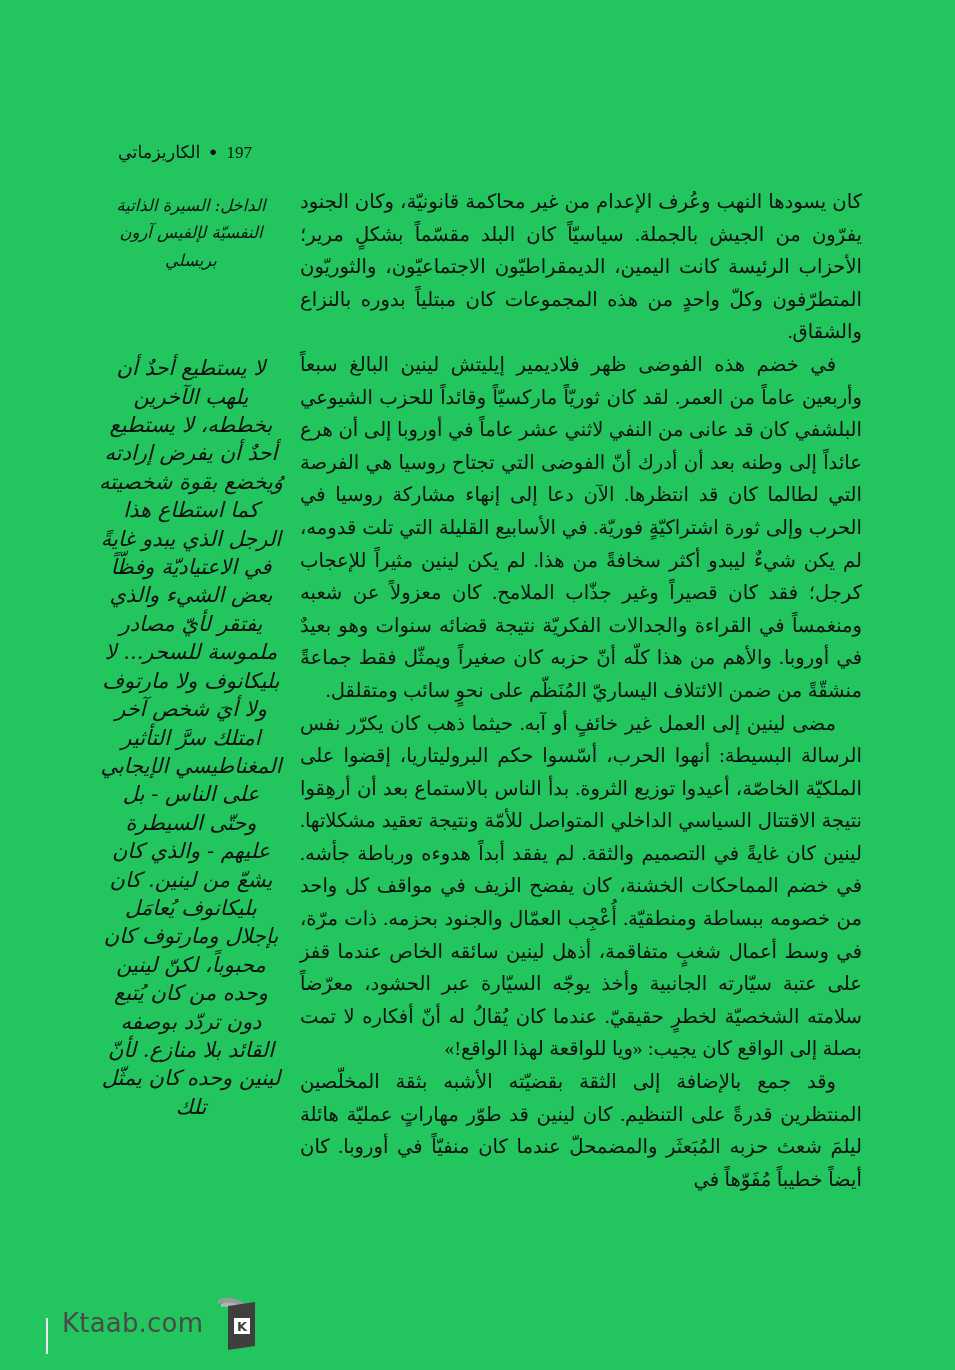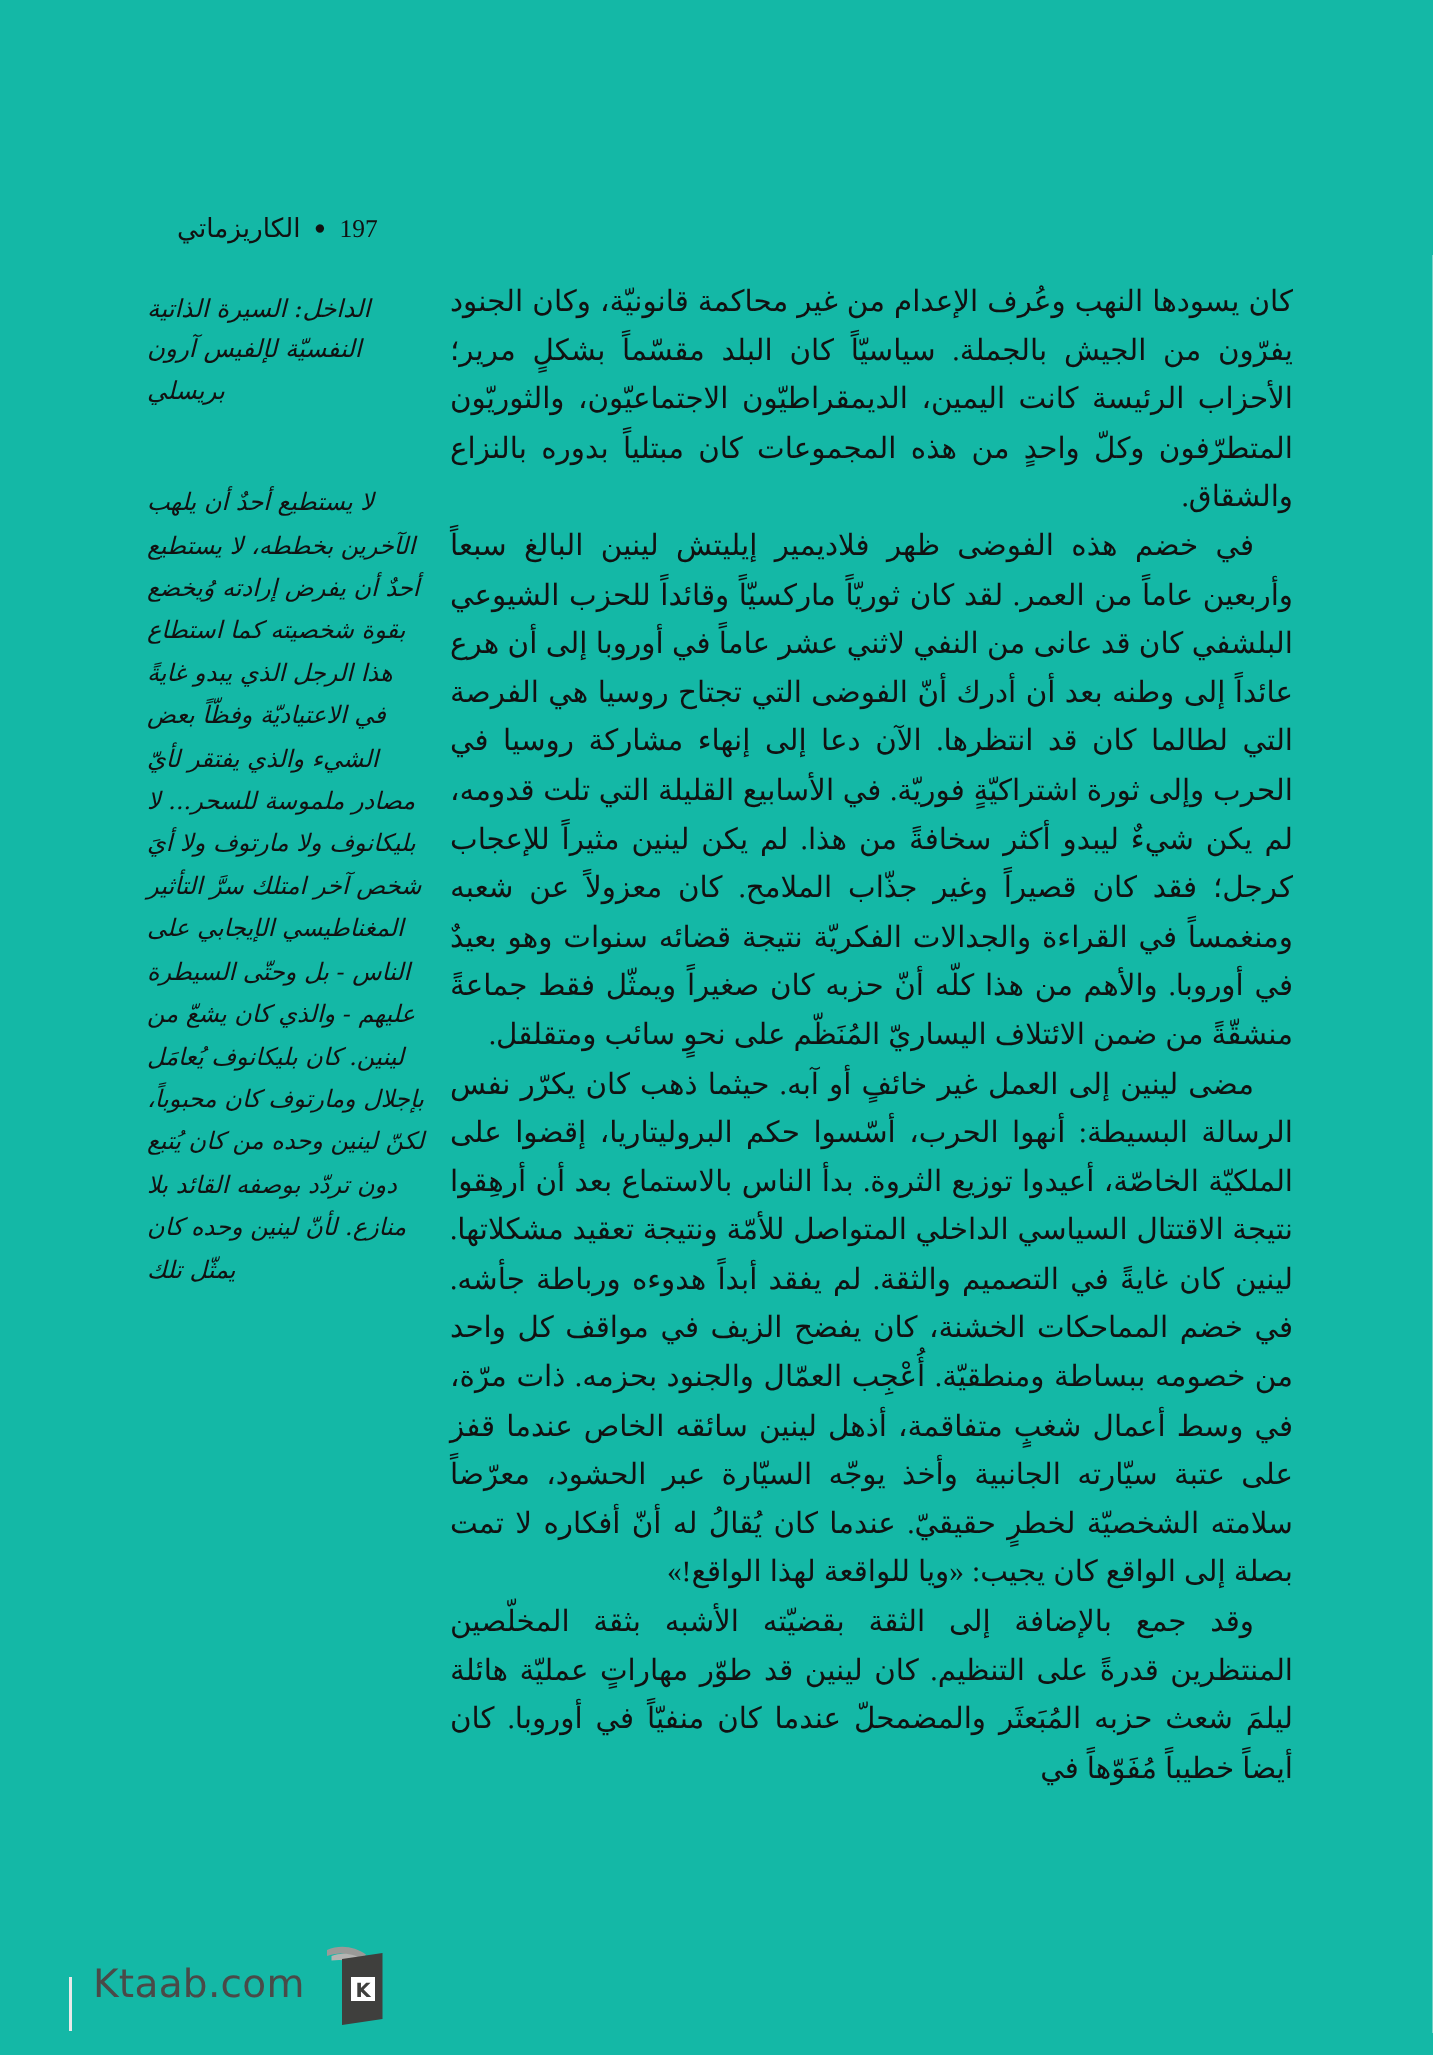--- a/index.html
+++ b/index.html
@@ -12,21 +12,21 @@
     height: 1370px;
     position: relative;
     overflow: hidden;
     font-family: "Liberation Serif", "DejaVu Serif", serif;
     color: #111111;
   }
 
   .page {
     position: absolute;
     inset: 0;
-    background: #14b8a6;
+    background: #22c55e;
     padding-left: 27px;
   }
 
   
   .running-head {
     position: absolute;
     top: 142px;
     left: 118px;
     width: 300px;
     direction: rtl;
@@ -90,28 +90,28 @@
     direction: rtl;
     text-align: center;
   }
   .side-col .side-caption,
   .side-col .side-quote {
     font-family: "DejaVu Serif", "Liberation Serif", serif;
     font-style: italic;
     font-size: 16.4px;
     line-height: 27.4px;
     letter-spacing: -0.1px;
-    text-align: left;
+    text-align: center;
   }
   .side-col .side-caption {
     margin: 0;
   }
   .side-col .side-quote {
-    margin: 47px 0 0 0;
-    font-size: 16px;
+    margin: 80px 0 0 0;
+    font-size: 21px;
     line-height: 28.4px;
   }
 
   
   .watermark {
     position: absolute;
     left: 62px;
     top: 1294px;
     display: flex;
     align-items: center;

